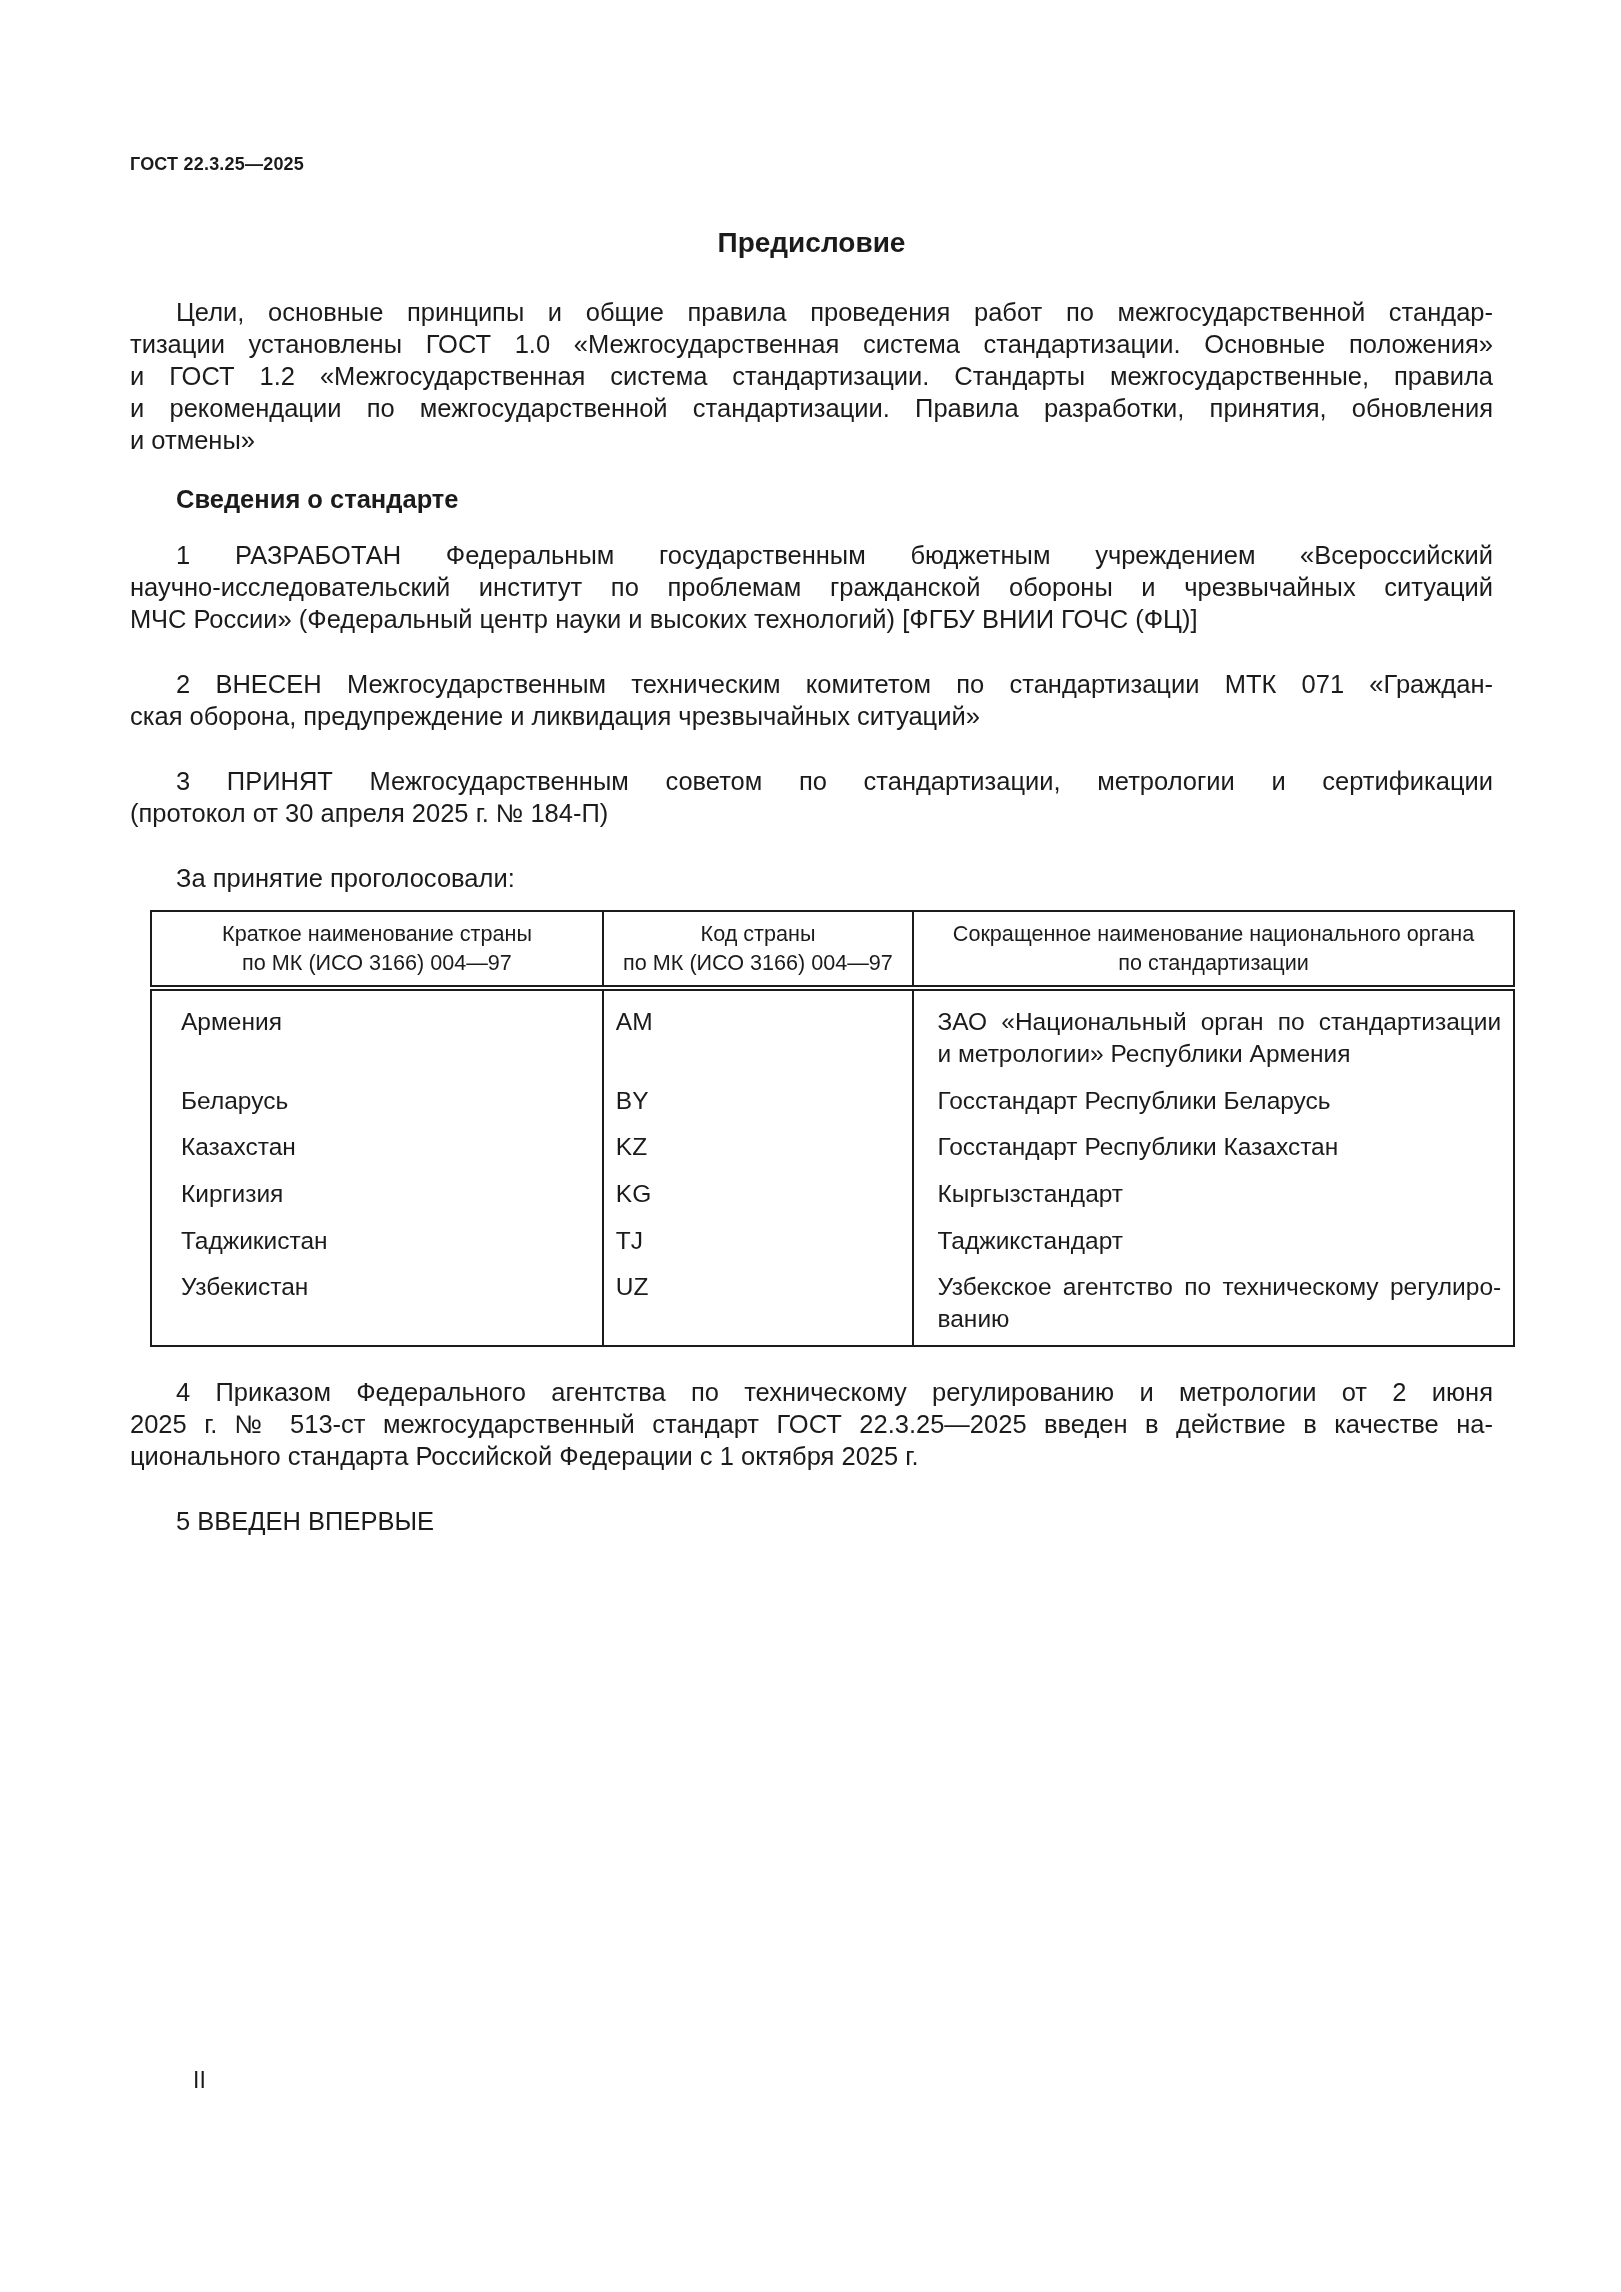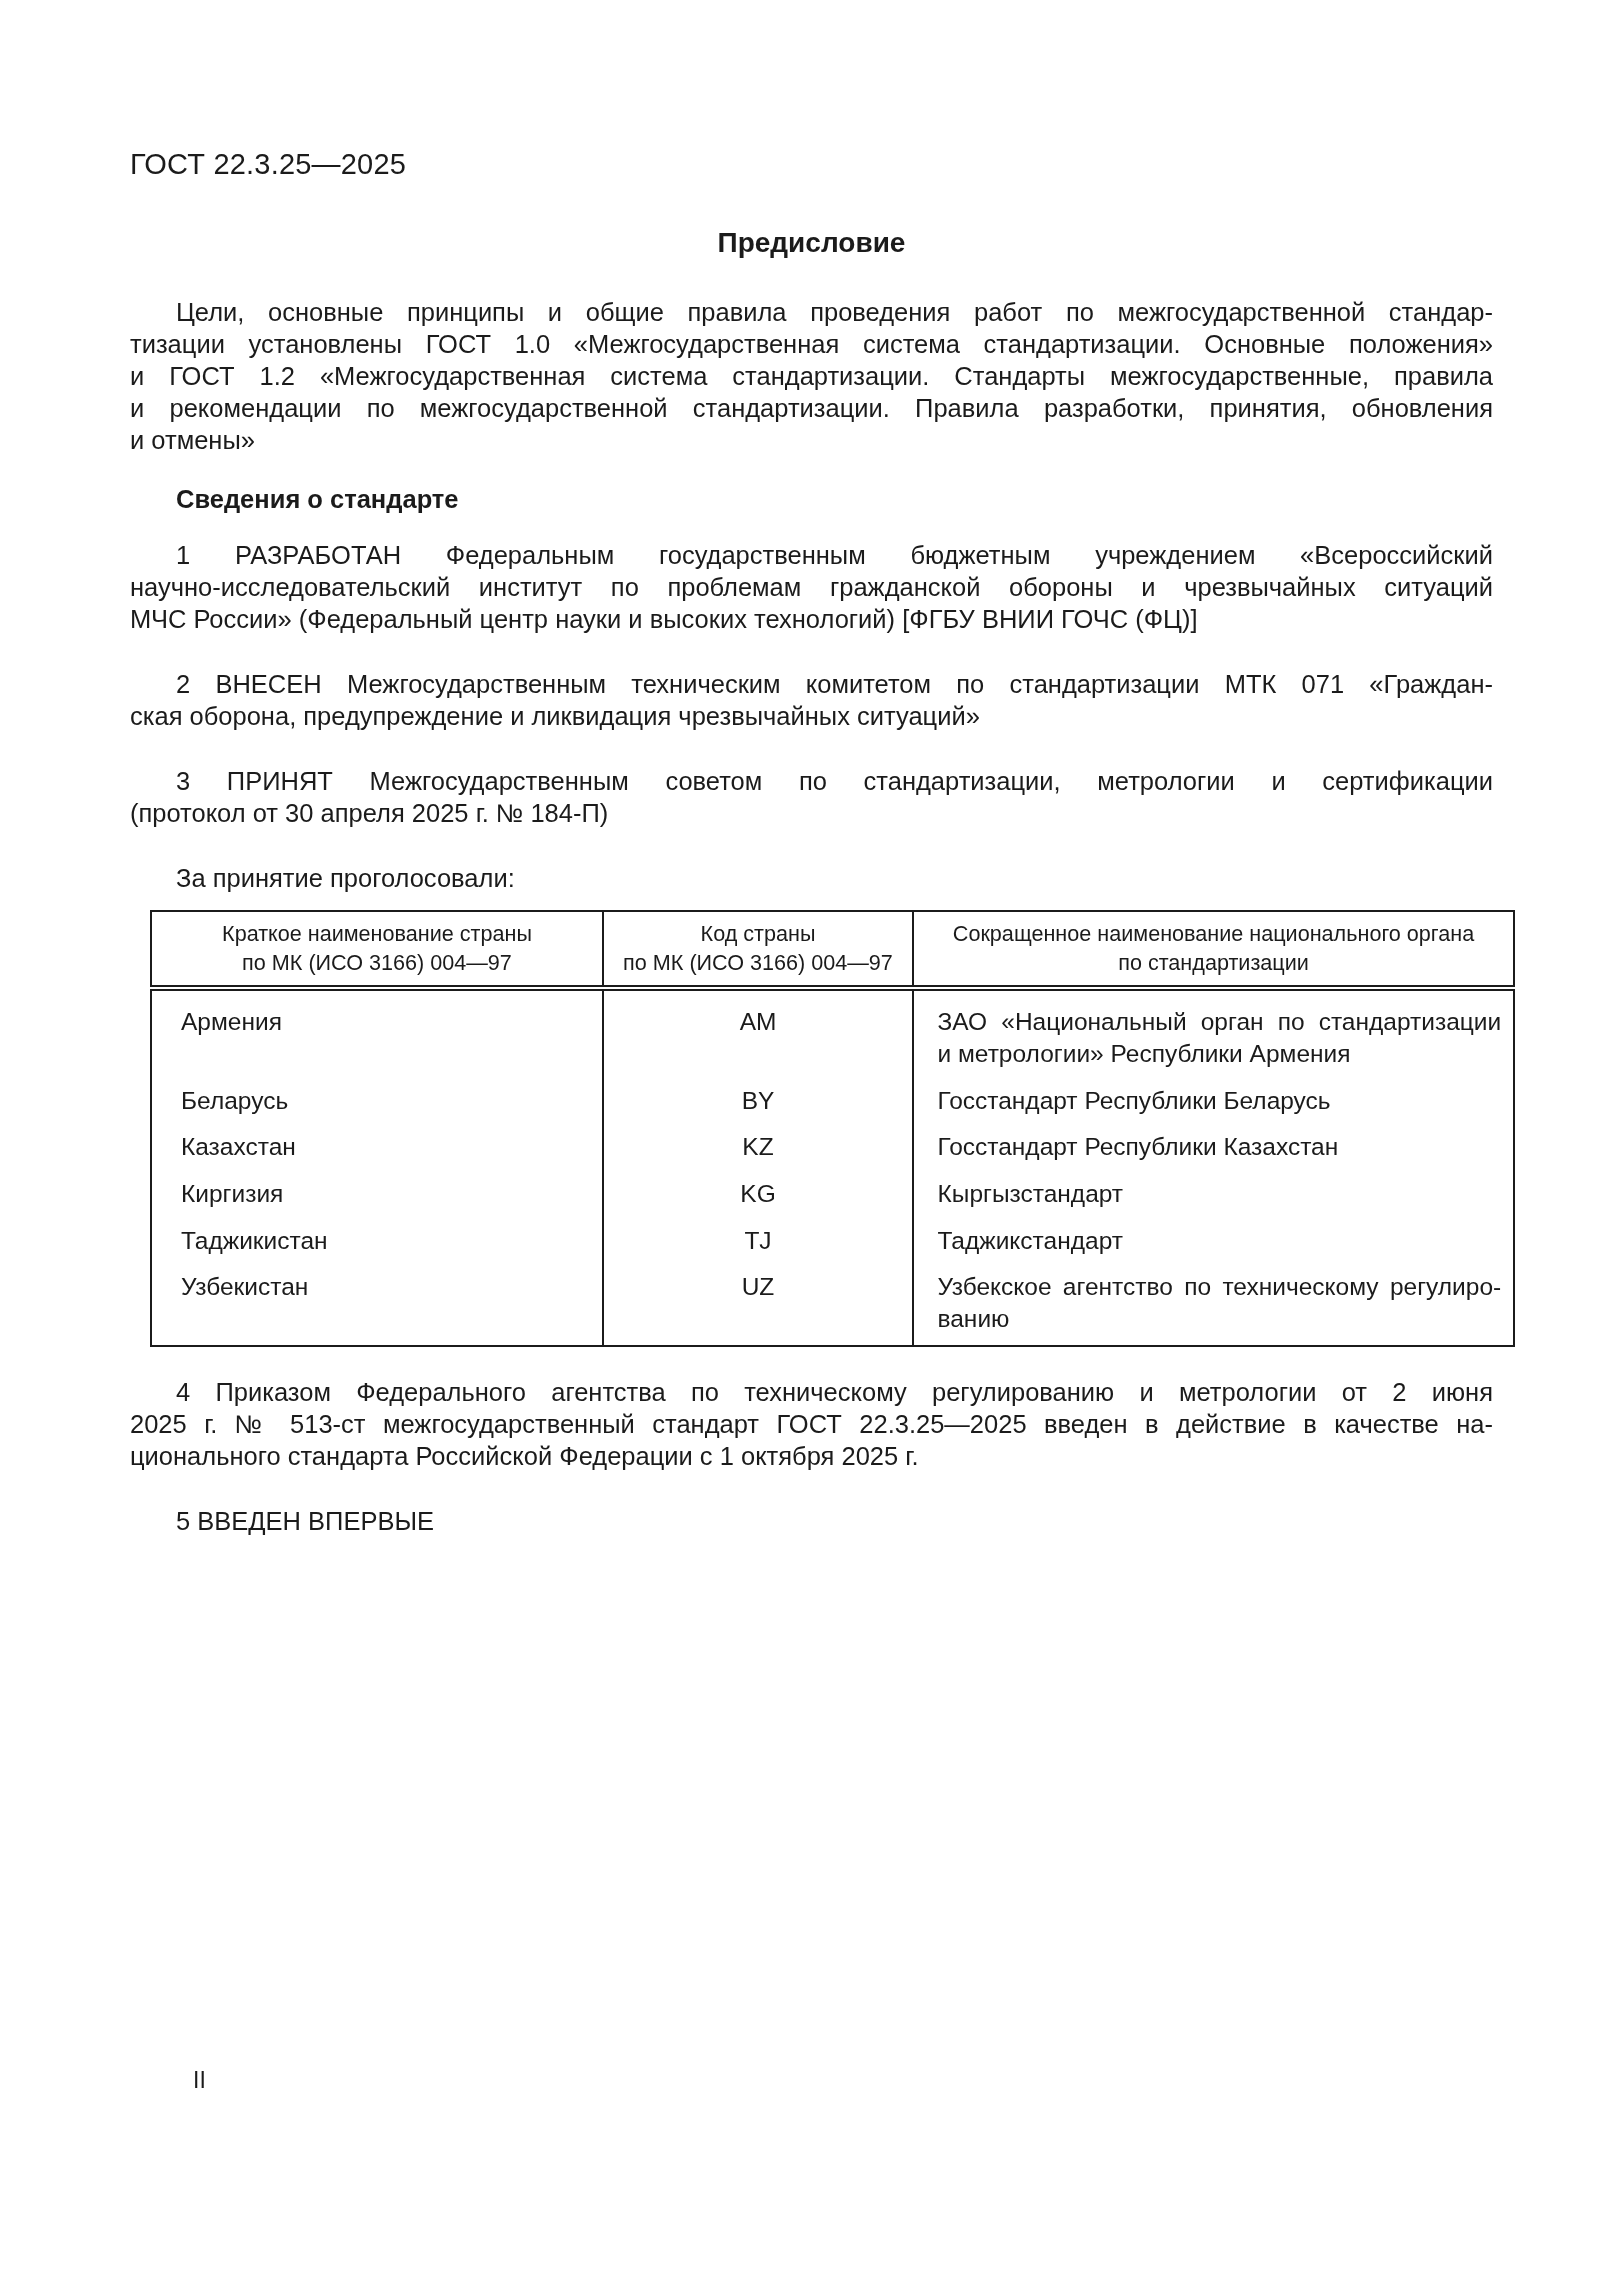--- a/index.html
+++ b/index.html
@@ -9,21 +9,21 @@
     margin:0 auto;
     background:#ffffff;
     color:#1b1b1b;
     font-family:"Liberation Sans","DejaVu Sans",sans-serif;
     box-sizing:border-box;
     padding:0 128px 0 130px;
     overflow:hidden;
   }
   .doc-code{
     margin-top:149px;
-    font-size:29px;font-weight:normal;line-height:31px;
+    font-size:18px;font-weight:bold;line-height:31px;
     letter-spacing:0.2px;
   }
   .title{
     margin:45px 0 0 0;
     font-size:28px;font-weight:bold;line-height:35px;
     text-align:center;
   }
   .para{font-size:25.5px;line-height:32px;}
   .para .line{text-align:justify;text-align-last:justify;height:32px;overflow:hidden;}
   .para .line.last{text-align-last:left;}
@@ -55,21 +55,21 @@
     vertical-align:middle;
     border-bottom:6.9px double #1b1b1b;
   }
   table.vote th .line{text-align:center;}
   table.vote td{
     font-size:24.5px;line-height:32px;
     vertical-align:top;
     padding:14.7px 11.8px 0 11.8px;
   }
   table.vote td.country{padding-left:29px;}
-  table.vote td.code{text-align:center;}
+  table.vote td.code{}
   table.vote td.org{padding-left:23.5px;padding-right:11.8px;}
   table.vote td .line{text-align:justify;text-align-last:justify;}
   table.vote td .line.last{text-align-last:left;}
   table.vote th.sep, table.vote td.sep{border-left:2px solid #1b1b1b;}
   table.vote tr.last-row td{padding-bottom:9.8px;}
 
   .page-number{
     position:absolute;
     left:193px;top:2065px;
     font-size:23px;line-height:31px;

